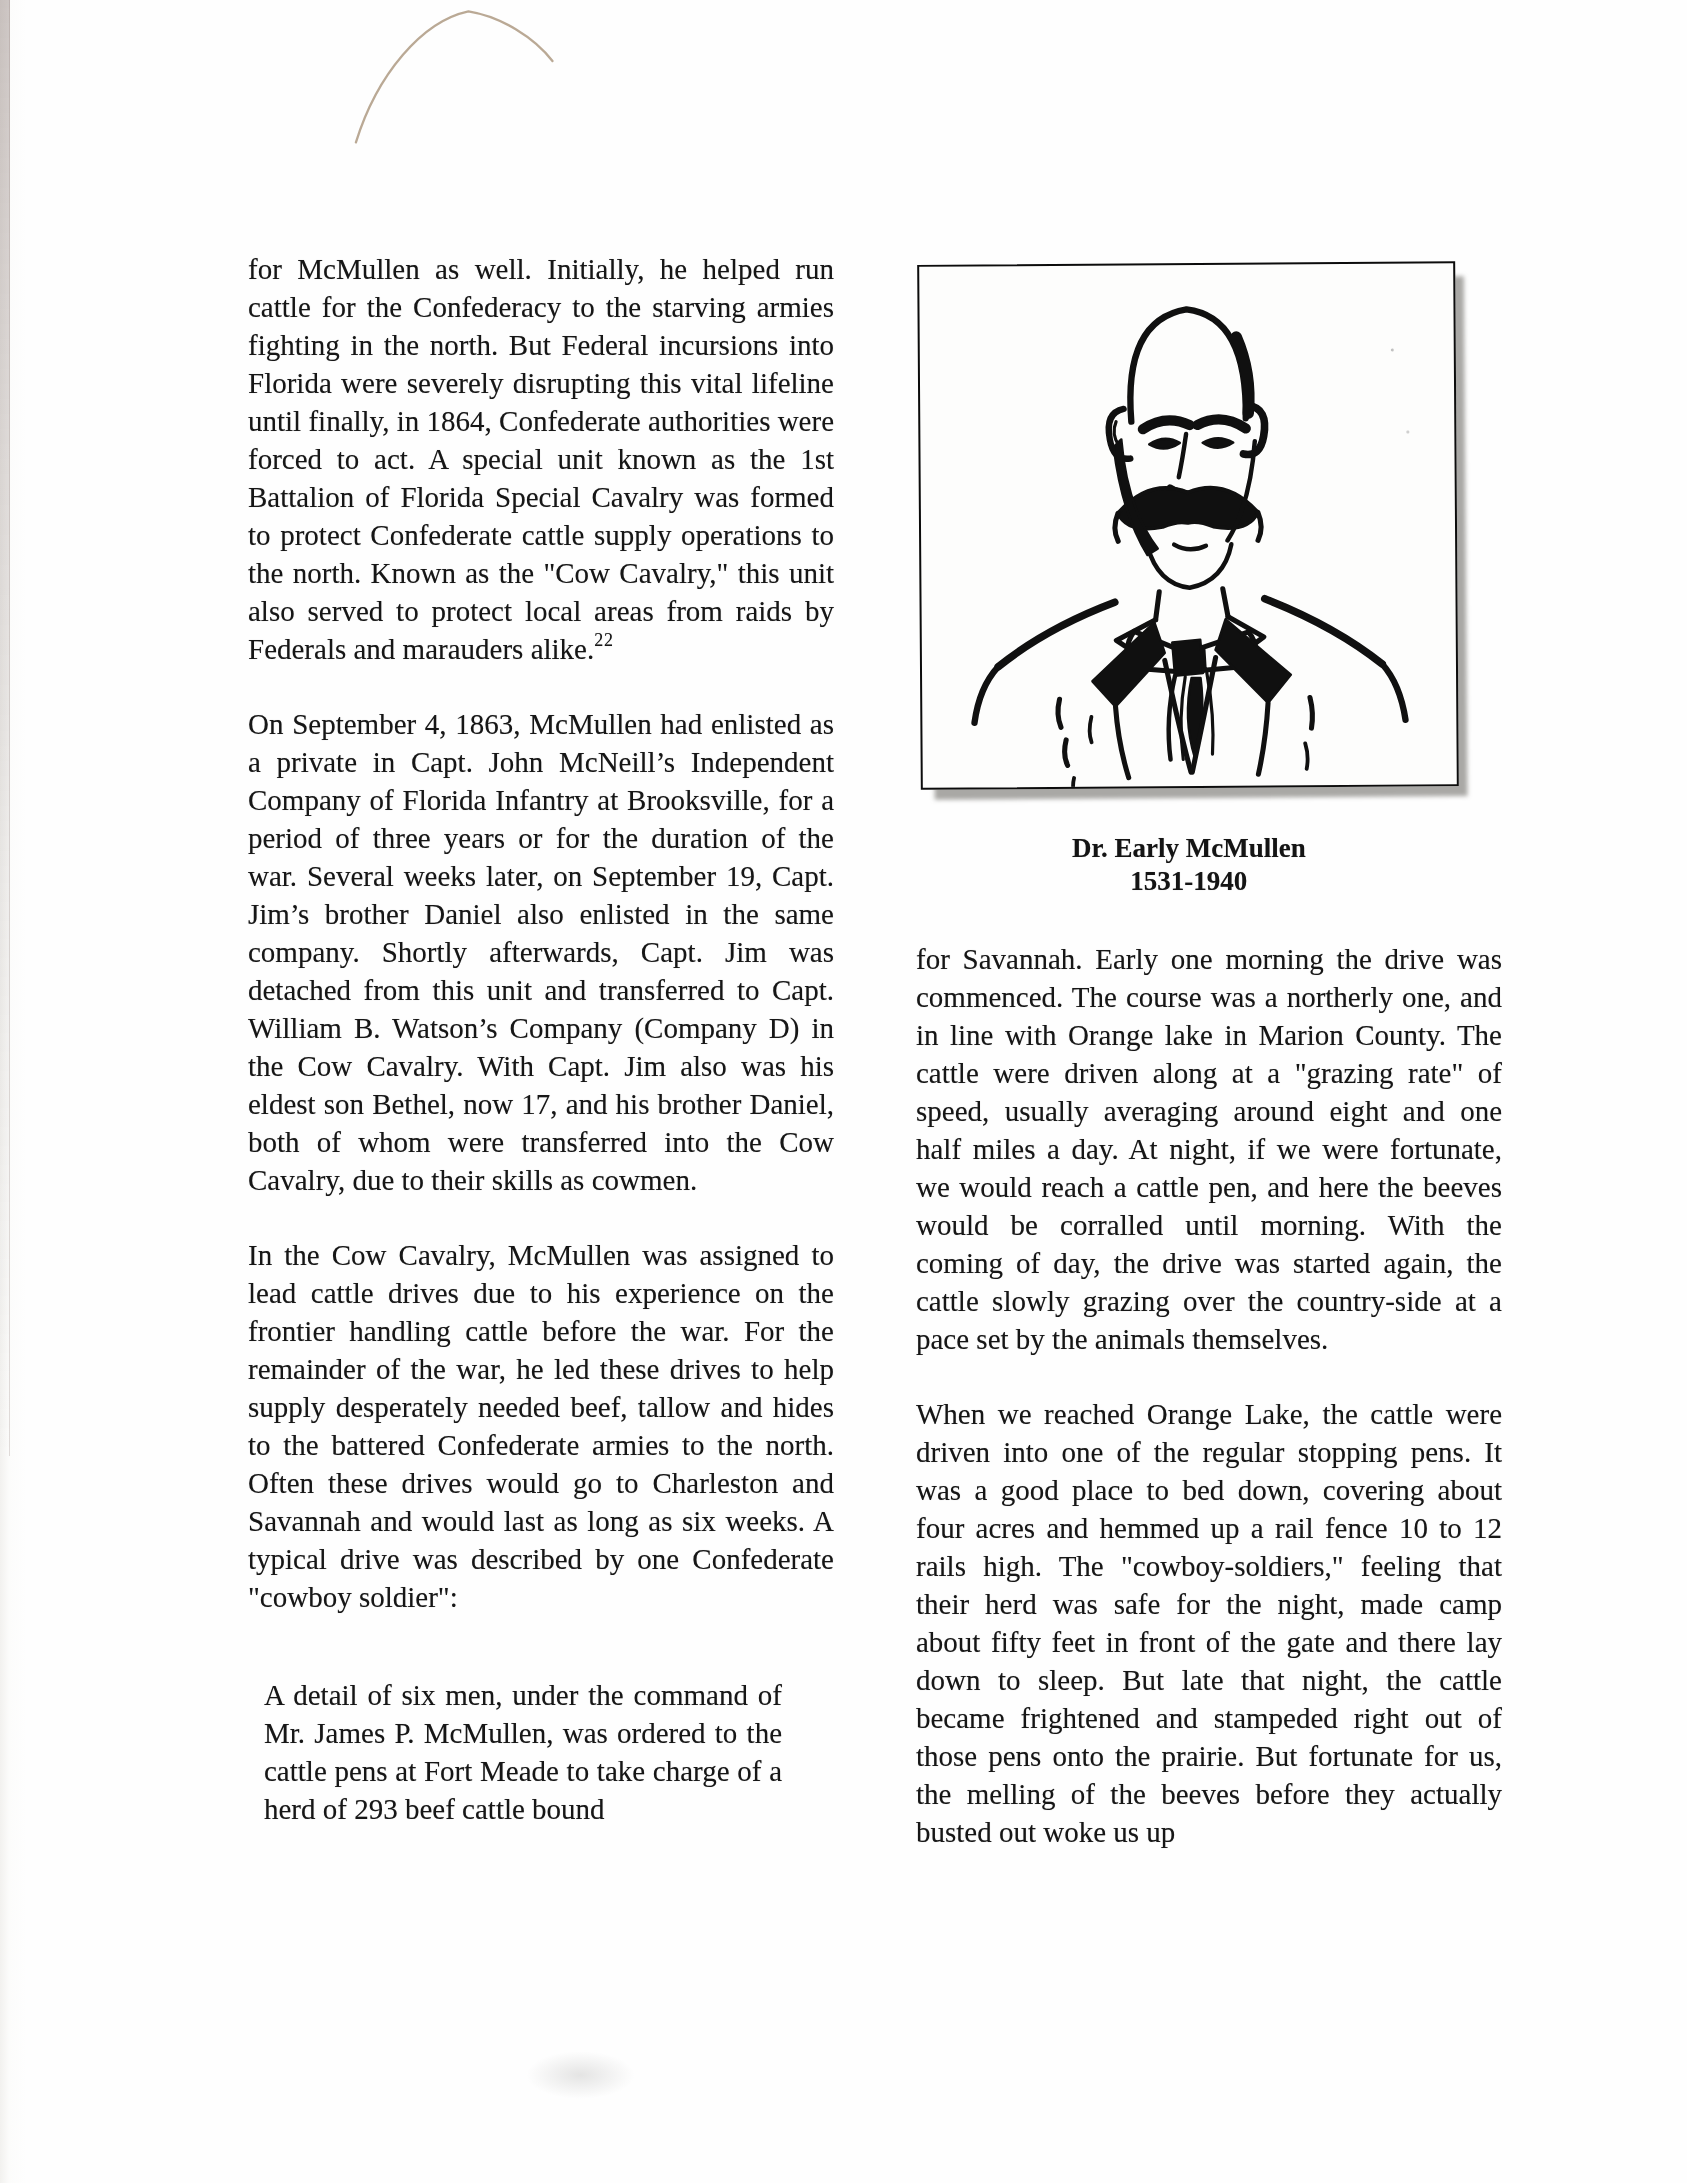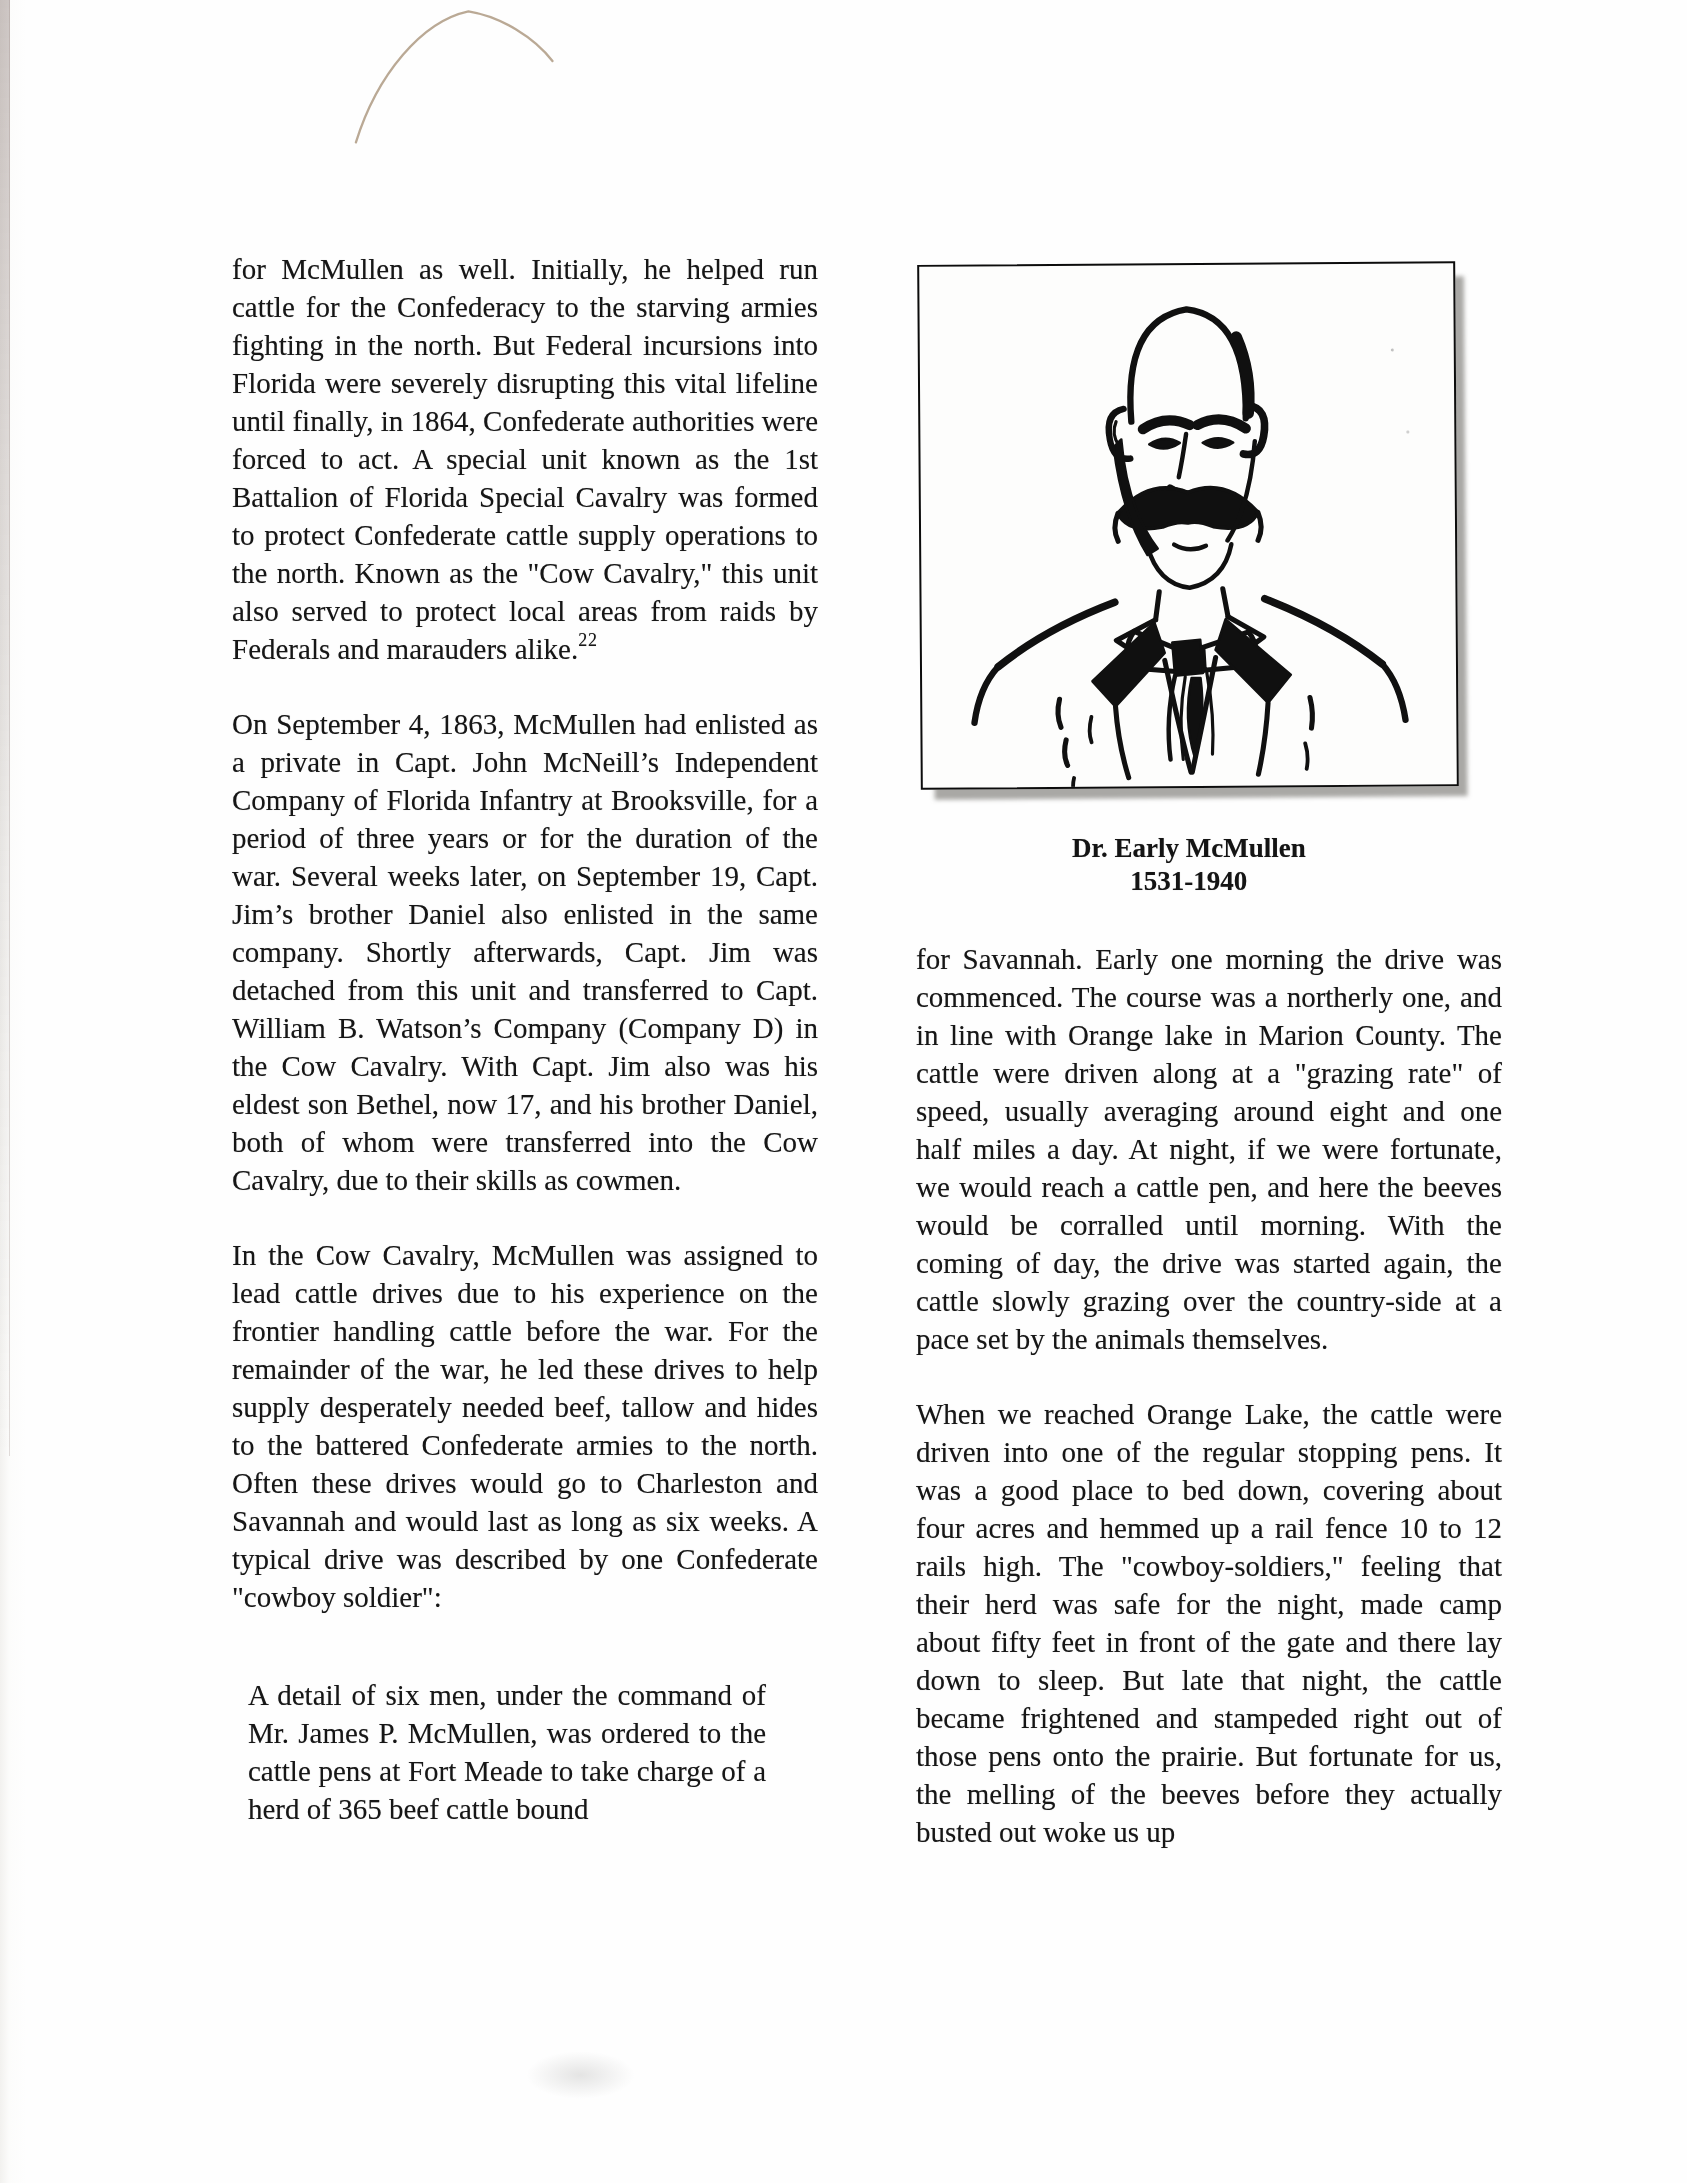--- a/index.html
+++ b/index.html
@@ -21,21 +21,21 @@
     background: linear-gradient(180deg, rgba(120,100,95,.35), rgba(150,140,135,.12) 60%, rgba(150,140,135,0));
     border-right: 0.7px solid rgba(140,120,115,.25);
   }
   .col {
     position: absolute; top: 250px; width: 586px;
     font-size: 29px; line-height: 38px;
     text-align: justify; text-justify: inter-word;
     color: #161616;
     text-shadow: 0 0 0.7px rgba(25,25,25,.4);
   }
-  .col-left  { left: 232px; }
+  .col-left  { left: 248px; }
   .col-right { left: 916px; }
   .col p { margin: 0 0 37px 0; }
   .blockquote {
     margin: 60px 52px 0 16px !important;
   }
   sup.fnref { font-size: 18px; line-height: 0; vertical-align: 13.2px; letter-spacing: 0.7px; }
 
   figure.portrait { margin: 12.6px 0 0 3.3px; width: 539px; }
   .portrait-frame {
     width: 534px; height: 521px;
@@ -73,21 +73,21 @@
   </svg>
 
   <div class="edge-strip"></div>
 
   <div class="smudge"></div>
 
   <div class="col col-left">
     <p><span>for McMullen as well. Initially, he helped run cattle for the Confederacy to the starving armies fighting in the north. But Federal incursions into Florida were severely disrupting this vital lifeline until finally, in 1864, Confederate authorities were forced to act. A special unit known as the 1st Battalion of Florida Special Cavalry was formed to protect Confederate cattle supply operations to the north. Known as the "Cow Cavalry," this unit also served to protect local areas from raids by Federals and marauders alike.</span><sup class="fnref">22</sup></p>
     <p>On September 4, 1863, McMullen had enlisted as a private in Capt. John McNeill’s Independent Company of Florida Infantry at Brooksville, for a period of three years or for the duration of the war. Several weeks later, on September 19, Capt. Jim’s brother Daniel also enlisted in the same company. Shortly afterwards, Capt. Jim was detached from this unit and transferred to Capt. William B. Watson’s Company (Company D) in the Cow Cavalry. With Capt. Jim also was his eldest son Bethel, now 17, and his brother Daniel, both of whom were transferred into the Cow Cavalry, due to their skills as cowmen.</p>
     <p>In the Cow Cavalry, McMullen was assigned to lead cattle drives due to his experience on the frontier handling cattle before the war. For the remainder of the war, he led these drives to help supply desperately needed beef, tallow and hides to the battered Confederate armies to the north. Often these drives would go to Charleston and Savannah and would last as long as six weeks. A typical drive was described by one Confederate "cowboy soldier":</p>
-    <p class="blockquote">A detail of six men, under the command of Mr. James P. McMullen, was ordered to the cattle pens at Fort Meade to take charge of a herd of 365 beef cattle bound</p>
+    <p class="blockquote">A detail of six men, under the command of Mr. James P. McMullen, was ordered to the cattle pens at Fort Meade to take charge of a herd of 293 beef cattle bound</p>
   </div>
 
   <div class="col col-right">
 
     <figure class="portrait">
       <div class="portrait-frame">
         <svg viewBox="0 0 420 400" preserveAspectRatio="xMidYMid meet" role="img">
           <g stroke="#101010" fill="none" stroke-linecap="round" stroke-linejoin="round">
 
             <path d="M166 118 Q160 38 210 30 Q258 36 256 116" stroke-width="5"></path>

